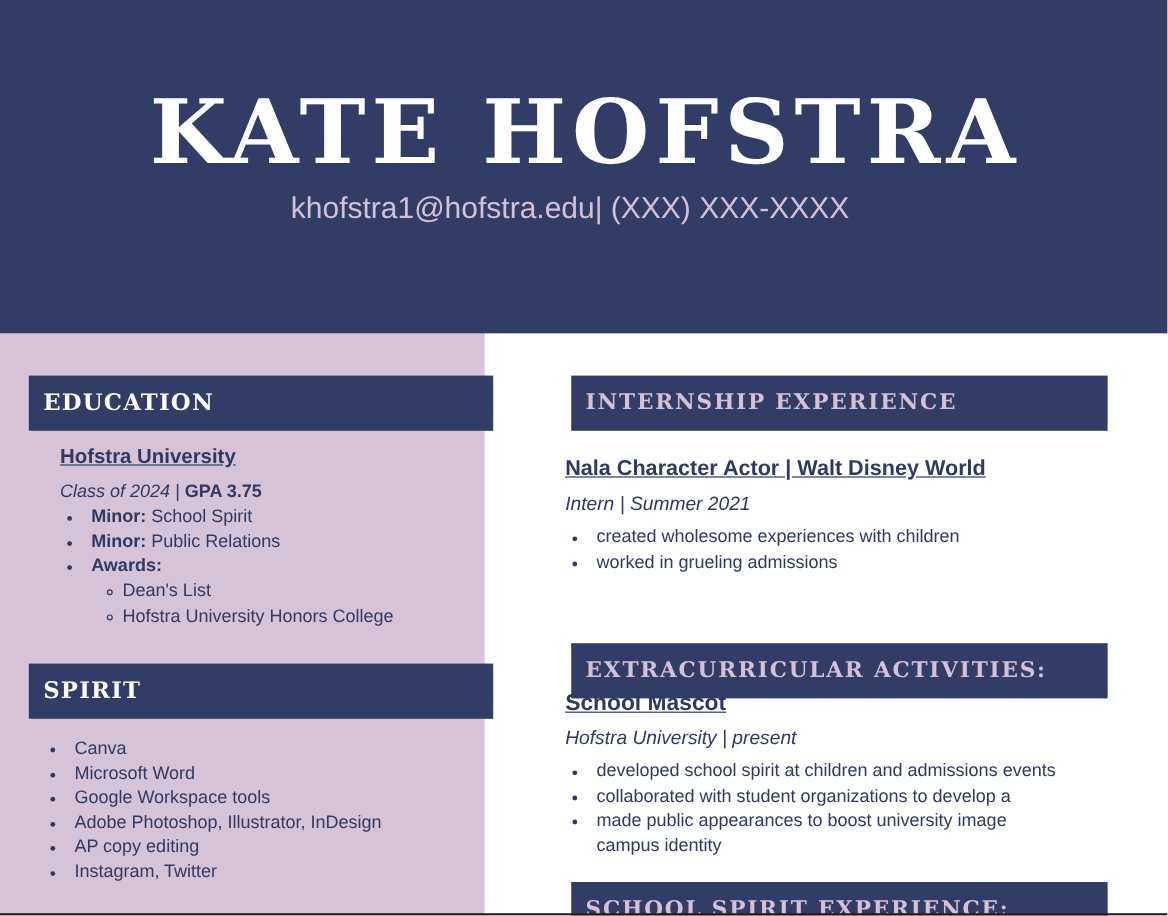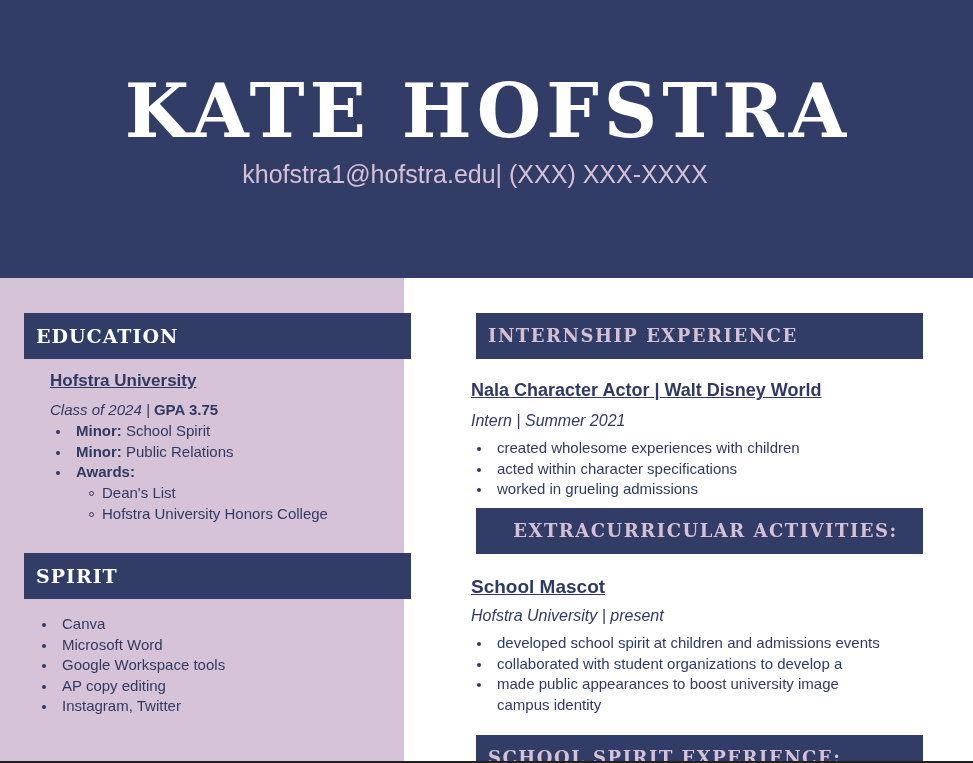--- a/index.html
+++ b/index.html
@@ -44,34 +44,34 @@
 <ul style="left:102px; top:483px;">
   <li class="c">Dean's List</li>
   <li class="c">Hofstra University Honors College</li>
 </ul>
 
 <div class="sec-head l" style="top:553px;">SPIRIT</div>
 <ul style="left:62px; top:614px;">
   <li class="b">Canva</li>
   <li class="b">Microsoft Word</li>
   <li class="b">Google Workspace tools</li>
+  <li class="b">Adobe Photoshop, Illustrator, InDesign</li>
   <li class="b">AP copy editing</li>
   <li class="b">Instagram, Twitter</li>
 </ul>
 
 <div class="sec-head r" style="top:313px;">INTERNSHIP EXPERIENCE</div>
 <div class="title" style="left:471px; top:380px; font-size:18px;">Nala Character Actor | Walt Disney World</div>
 <div class="sub" style="left:471px; top:412px; font-size:16px;">Intern | Summer 2021</div>
 <ul style="left:497px; top:438px;">
   <li class="b">created wholesome experiences with children</li>
-  <li class="b">acted within character specifications</li>
   <li class="b">worked in grueling admissions</li>
 </ul>
 
-<div class="sec-head r" style="top:508px;text-align:center;">EXTRACURRICULAR ACTIVITIES:</div>
+<div class="sec-head r" style="top:536px;">EXTRACURRICULAR ACTIVITIES:</div>
 <div class="title" style="left:471px; top:576px; font-size:19px;">School Mascot</div>
 <div class="sub" style="left:471px; top:607px; font-size:16px;">Hofstra University | present</div>
 <ul style="left:497px; top:633px;">
   <li class="b">developed school spirit at children and admissions events</li>
   <li class="b">collaborated with student organizations to develop a</li>
   <li class="b">made public appearances to boost university image</li>
   <li>campus identity</li>
 </ul>
 
 <div class="sec-head r" style="top:735px;">SCHOOL SPIRIT EXPERIENCE:</div>

